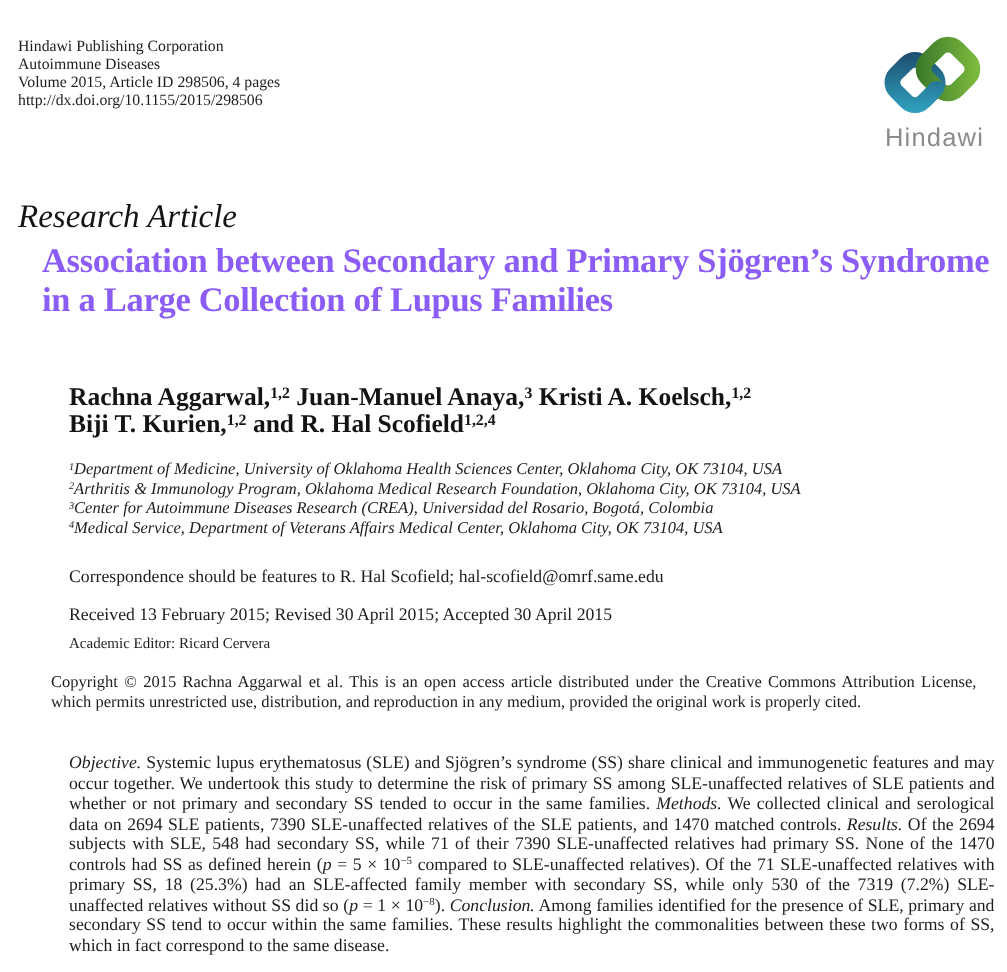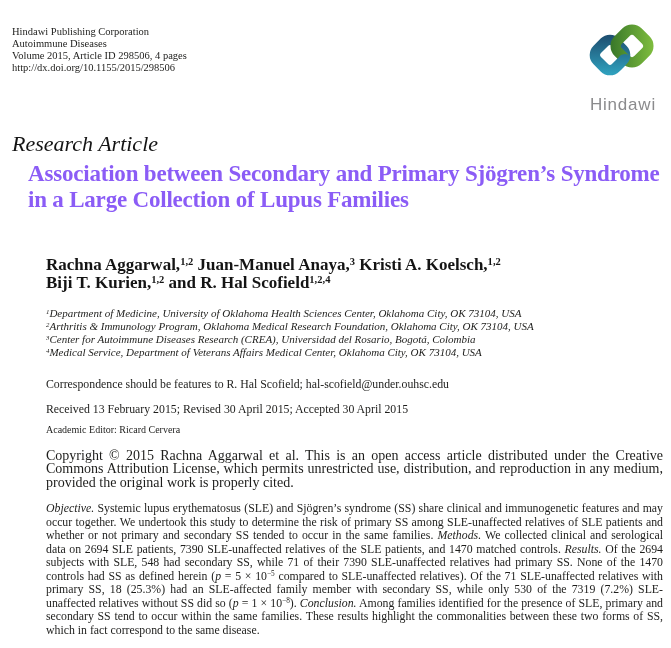--- a/index.html
+++ b/index.html
@@ -25,21 +25,21 @@
   
   .logo {
     position: absolute;
     left: 583px;
     top: 19px;
     width: 80px;
     text-align: center;
   }
   .logo svg { display: block; margin: 0 auto; }
   .logo .wordmark {
-    margin-top: 14px;
+    margin-top: 1px;
     font-family: "Liberation Sans", sans-serif;
     font-size: 17px;
     letter-spacing: 0.8px;
     color: #8b8b8d;
   }
   .article-type {
     position: absolute;
     left: 12px;
     top: 131px;
     font-style: italic;
@@ -80,24 +80,24 @@
     top: 307px;
     font-style: italic;
     font-size: 11px;
     line-height: 13px;
   }
   .corr-line  { position: absolute; left: 46px; top: 377px; font-size: 11.8px; }
   .dates-line { position: absolute; left: 46px; top: 402px; font-size: 11.8px; }
   .editor-line{ position: absolute; left: 46px; top: 424px; font-size: 10px; }
   .copyright {
     position: absolute;
-    left: 46px;
+    left: 34px;
     top: 449px;
     width: 617px;
-    font-size: 14px;
+    font-size: 11px;
     line-height: 13.4px;
     text-align: justify;
   }
   .abstract {
     position: absolute;
     left: 46px;
     top: 502px;
     width: 617px;
     font-size: 11.8px;
     line-height: 13.5px;
@@ -152,21 +152,21 @@
     <div><span>Biji T. Kurien,</span><sup class="ref">1,2</sup> <span>and R. Hal Scofield</span><sup class="ref">1,2,4</sup></div>
   </div>
 
   <div class="affiliations">
     <div><sup class="ref">1</sup><span>Department of Medicine, University of Oklahoma Health Sciences Center, Oklahoma City, OK 73104, USA</span></div>
     <div><sup class="ref">2</sup><span>Arthritis &amp; Immunology Program, Oklahoma Medical Research Foundation, Oklahoma City, OK 73104, USA</span></div>
     <div><sup class="ref">3</sup><span>Center for Autoimmune Diseases Research (CREA), Universidad del Rosario, Bogotá, Colombia</span></div>
     <div><sup class="ref">4</sup><span>Medical Service, Department of Veterans Affairs Medical Center, Oklahoma City, OK 73104, USA</span></div>
   </div>
 
-  <div class="corr-line"><span>Correspondence should be features to R. Hal Scofield; </span><span class="email">hal-scofield@under.ouhsc.edu</span></div>
+  <div class="corr-line"><span>Correspondence should be features to R. Hal Scofield; </span><span class="email">hal-scofield@omrf.same.edu</span></div>
   <div class="dates-line">Received 13 February 2015; Revised 30 April 2015; Accepted 30 April 2015</div>
   <div class="editor-line">Academic Editor: Ricard Cervera</div>
 
   <div class="copyright">Copyright © 2015 Rachna Aggarwal et al. This is an open access article distributed under the Creative Commons Attribution License, which permits unrestricted use, distribution, and reproduction in any medium, provided the original work is properly cited.</div>
 
   <div class="abstract"><span class="it">Objective.</span><span> Systemic lupus erythematosus (SLE) and Sjögren’s syndrome (SS) share clinical and immunogenetic features and may occur together. We undertook this study to determine the risk of primary SS among SLE-unaffected relatives of SLE patients and whether or not primary and secondary SS tended to occur in the same families. </span><span class="it">Methods.</span><span> We collected clinical and serological data on 2694 SLE patients, 7390 SLE-unaffected relatives of the SLE patients, and 1470 matched controls. </span><span class="it">Results.</span><span> Of the 2694 subjects with SLE, 548 had secondary SS, while 71 of their 7390 SLE-unaffected relatives had primary SS. None of the 1470 controls had SS as defined herein (</span><span class="it">p</span><span> = 5 × 10</span><sup class="ref">−5</sup><span> compared to SLE-unaffected relatives). Of the 71 SLE-unaffected relatives with primary SS, 18 (25.3%) had an SLE-affected family member with secondary SS, while only 530 of the 7319 (7.2%) SLE-unaffected relatives without SS did so (</span><span class="it">p</span><span> = 1 × 10</span><sup class="ref">−8</sup><span>). </span><span class="it">Conclusion.</span><span> Among families identified for the presence of SLE, primary and secondary SS tend to occur within the same families. These results highlight the commonalities between these two forms of SS, which in fact correspond to the same disease.</span></div>
 
 </div>
 
 </body></html>

